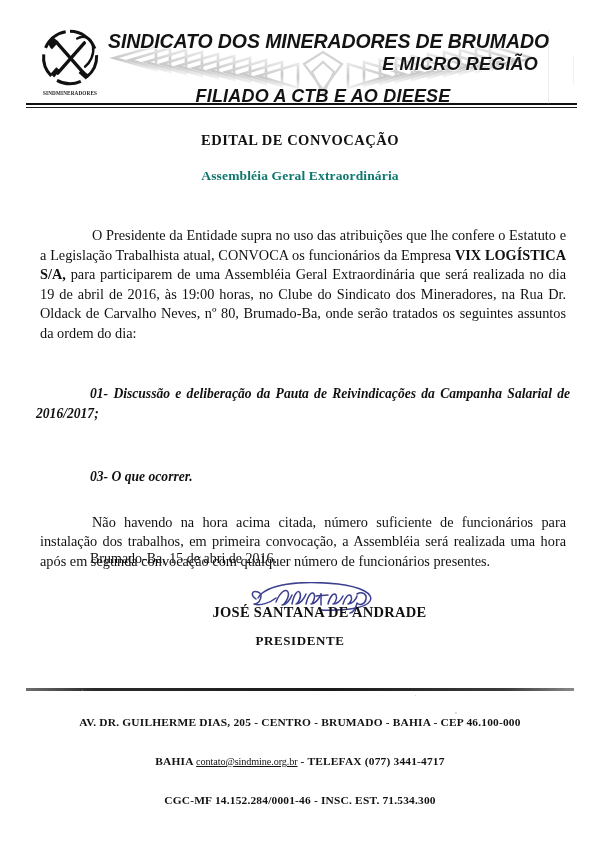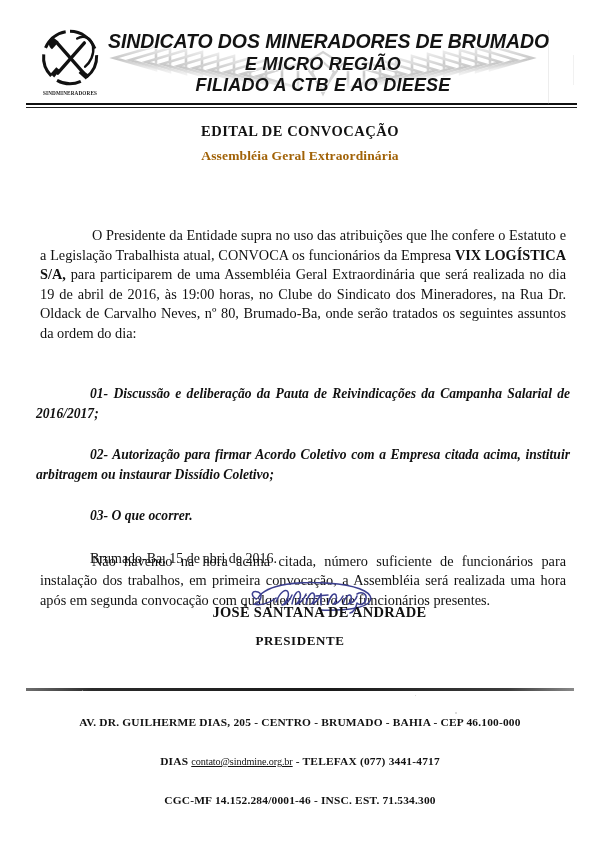--- a/index.html
+++ b/index.html
@@ -76,24 +76,25 @@
     text-shadow: 0.6px 0.6px 0 rgba(255,255,255,0.9);
   }
   #banner-line-1 {
     font-size: 19.5px;
     margin-top: 4px;
     letter-spacing: -0.1px;
   }
   #banner-line-2 {
     font-size: 18px;
     margin-top: 3px;
+    text-align: right;
   }
   #banner-line-3 {
     font-size: 18px;
-    margin-top: 3px;
+    margin-top: 14px;
   }
 
   #header-rule {
     position: absolute;
     left: 26px;
     top: 103px;
     width: 551px;
   }
   #header-rule .thick {
     height: 2px;
@@ -105,38 +106,38 @@
   }
   #header-rule .thin {
     height: 1.3px;
     background: #1b1b1b;
   }
 
   
   #doc-title-block {
     position: absolute;
     left: 0;
-    top: 123px;
+    top: 132px;
     width: 600px;
     text-align: center;
   }
   #doc-title {
     font-family: "Liberation Serif", serif;
     font-weight: bold;
     font-size: 14.5px;
     letter-spacing: 0.5px;
     color: #111;
   }
   #doc-subtitle {
     font-family: "Liberation Serif", serif;
     font-weight: bold;
     font-size: 13.5px;
     letter-spacing: 0.15px;
-    margin-top: 8px;
-    color: #a16207;
+    margin-top: 19px;
+    color: #0f766e;
   }
 
   
   #body-area {
     position: absolute;
     left: 36px;
     top: 222px;
     width: 534px;
   }
   p.para {
@@ -339,21 +340,20 @@
   </div>
 
   <div id="body-area">
 
     <p class="para"><span>O Presidente da Entidade supra no uso das atribuições que lhe confere o Estatuto e a Legislação Trabalhista atual, CONVOCA os funcionários da Empresa </span><span class="co-name">VIX LOGÍSTICA  S/A,</span><span> para participarem de uma Assembléia Geral Extraordinária que será realizada no dia 19 de abril de 2016, às 19:00 horas, no Clube do Sindicato dos Mineradores, na Rua  Dr. Oldack de Carvalho Neves, nº 80,  Brumado-Ba, onde serão tratados os seguintes assuntos da ordem do dia:</span></p>
 
     <div class="spacer-lg"></div>
     <p class="item">01-  Discussão e deliberação da Pauta de Reivindicações da Campanha Salarial de 2016/2017;</p>
 
     <div class="spacer-md"></div>
-    <p class="item">02-  Autorização para firmar Acordo Coletivo com a Empresa citada acima, instituir arbitragem ou instaurar Dissídio Coletivo;</p>
 
     <div class="spacer-md"></div>
     <p class="item">03-  O que ocorrer.</p>
 
     <div class="spacer-md"></div>
     <p class="para">Não havendo na hora acima citada, número suficiente de funcionários para instalação dos trabalhos, em primeira convocação, a Assembléia será realizada uma hora após em segunda convocação com qualquer número de funcionários presentes.</p>
   </div>
 
   <div id="date-line">Brumado-Ba, 15 de abri de 2016.</div>
 
@@ -374,21 +374,21 @@
         <path d="M121 12 C126 9 131 12 130 17 C129 22 124 24 121 21 C120 26 118 30 114 31"></path>
       </g>
     </svg>
     <div id="signer-name">JOSÉ SANTANA DE ANDRADE</div>
     <div id="signer-role">PRESIDENTE</div>
   </div>
 
   <div id="footer">
     <div id="footer-rule"></div>
     <div class="footer-line">AV. DR. GUILHERME DIAS, 205 - CENTRO - BRUMADO - BAHIA - CEP 46.100-000</div>
-    <div class="footer-line"><span>DIAS</span>
+    <div class="footer-line"><span>BAHIA</span>
       <span id="footer-email-addr">contato@sindmine.org.br</span><span> - TELEFAX (077) 3441-4717</span></div>
     <div class="footer-line">CGC-MF 14.152.284/0001-46 - INSC. EST. 71.534.300</div>
   </div>
 
   <div class="speckle" style="left:548px;top:30px;width:1px;height:74px;opacity:.25;"></div>
   <div class="speckle" style="left:573px;top:55px;width:1px;height:30px;opacity:.2;"></div>
   <div class="speckle" style="left:455px;top:712px;width:2px;height:2px;"></div>
   <div class="speckle" style="left:415px;top:695px;width:1px;height:1px;"></div>
   <div class="speckle" style="left:82px;top:690px;width:1px;height:1px;"></div>
 

